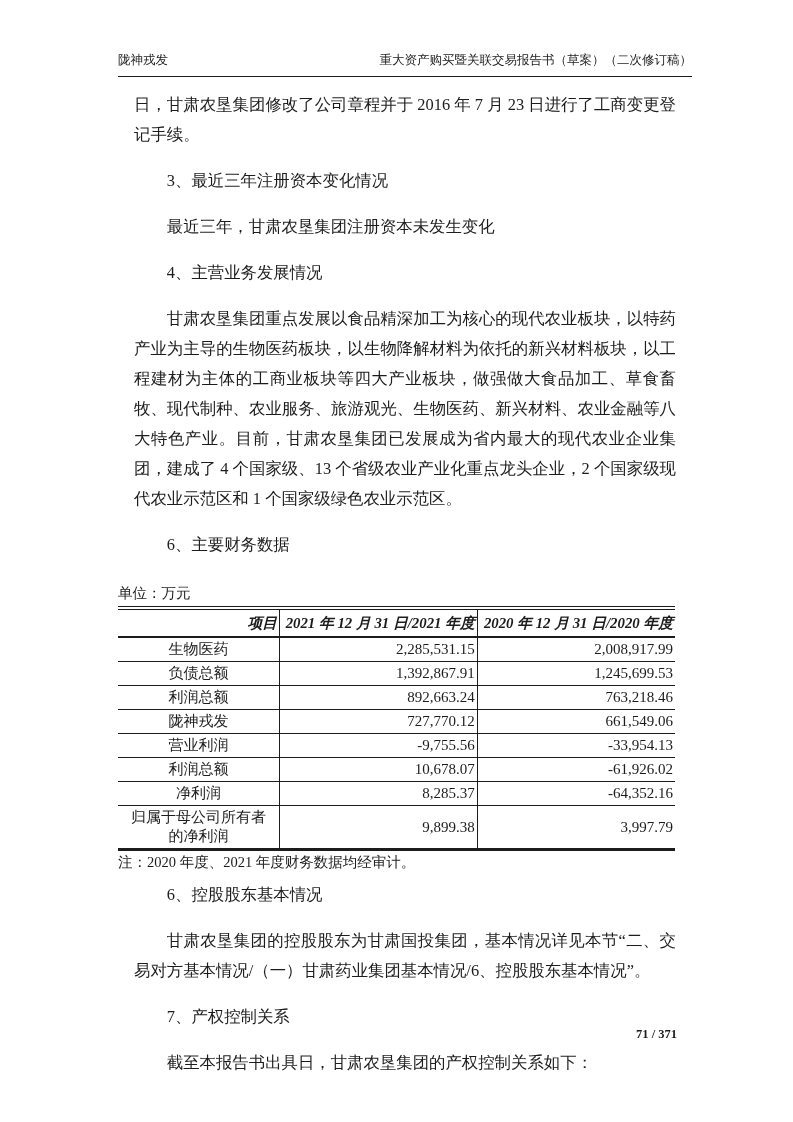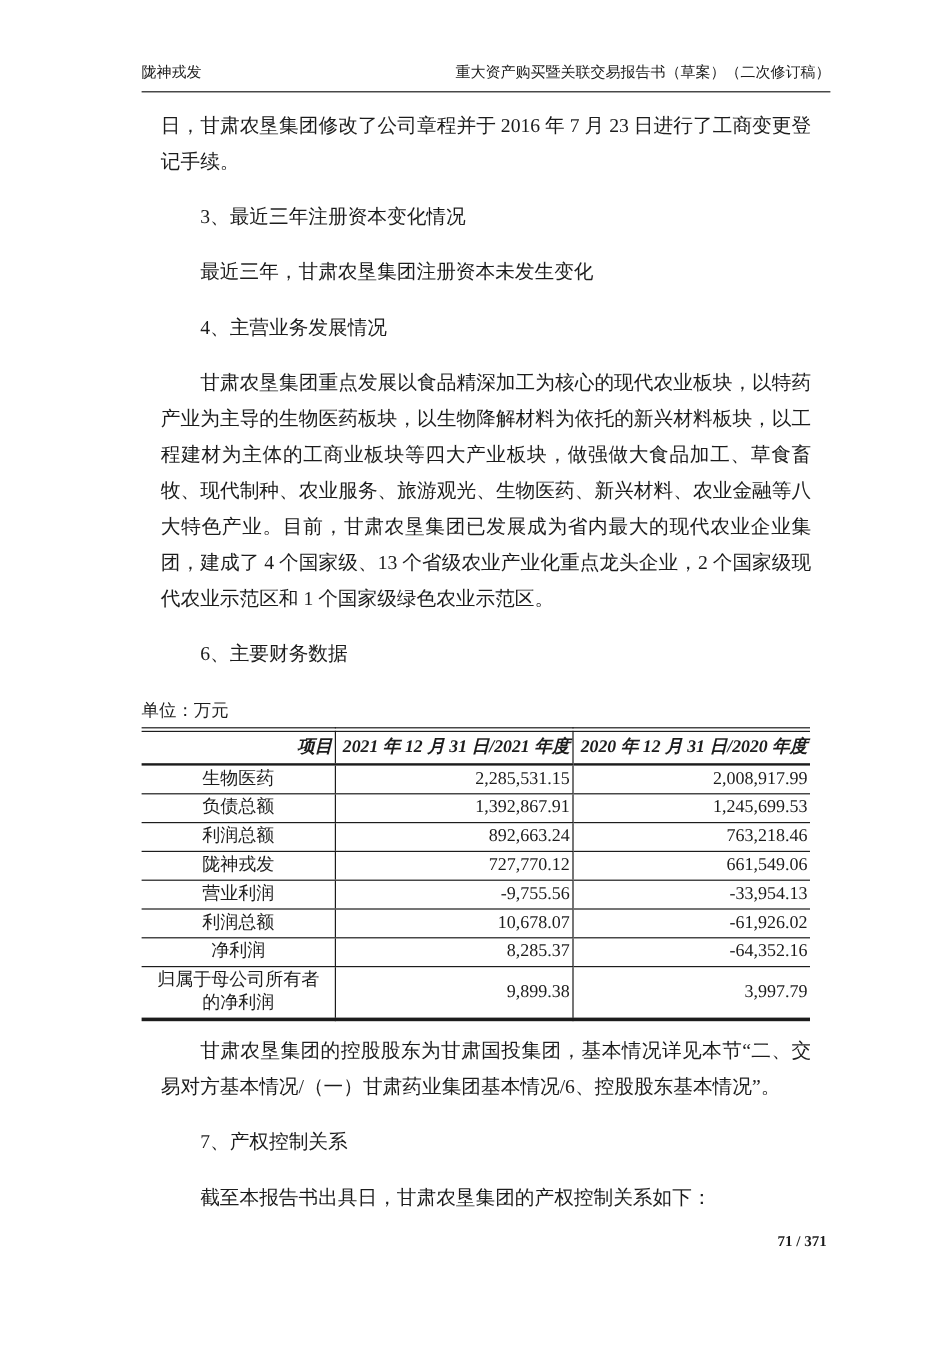--- a/index.html
+++ b/index.html
@@ -91,21 +91,21 @@
     font-size: 14.5px;
     line-height: 17px;
   }
   .h6m { margin-top: 9px; }
   .p6m { margin-top: 10px; }
   .h7m { margin-top: 12px; }
   .p7m { margin-top: 10px; }
   .doc-footer {
     position: absolute;
     top: 1026px;
-    right: 104px;
+    right: 116px;
     font-size: 12.5px;
     font-weight: bold;
     line-height: 16px;
   }
 </style>
 </head>
 <body>
 
 <div class="page">
 
@@ -179,21 +179,23 @@
       </tr>
       <tr>
         <td class="cell-label">归属于母公司所有者
 的净利润</td>
         <td class="cell-value">9,899.38</td>
         <td class="cell-value">3,997.79</td>
       </tr>
     </tbody>
   </table>
 
-
+  <div class="note-line">注：2020 年度、2021 年度财务数据均经审计。</div>
+
+  <p class="body-text indent h6m">6、控股股东基本情况</p>
 
   <p class="body-text indent p6m">甘肃农垦集团的控股股东为甘肃国投集团，基本情况详见本节“二、交易对方基本情况/（一）甘肃药业集团基本情况/6、控股股东基本情况”。</p>
 
   <p class="body-text indent h7m">7、产权控制关系</p>
 
   <p class="body-text indent p7m">截至本报告书出具日，甘肃农垦集团的产权控制关系如下：</p>
 
   <div class="doc-footer">71 / 371</div>
 
 </div>

